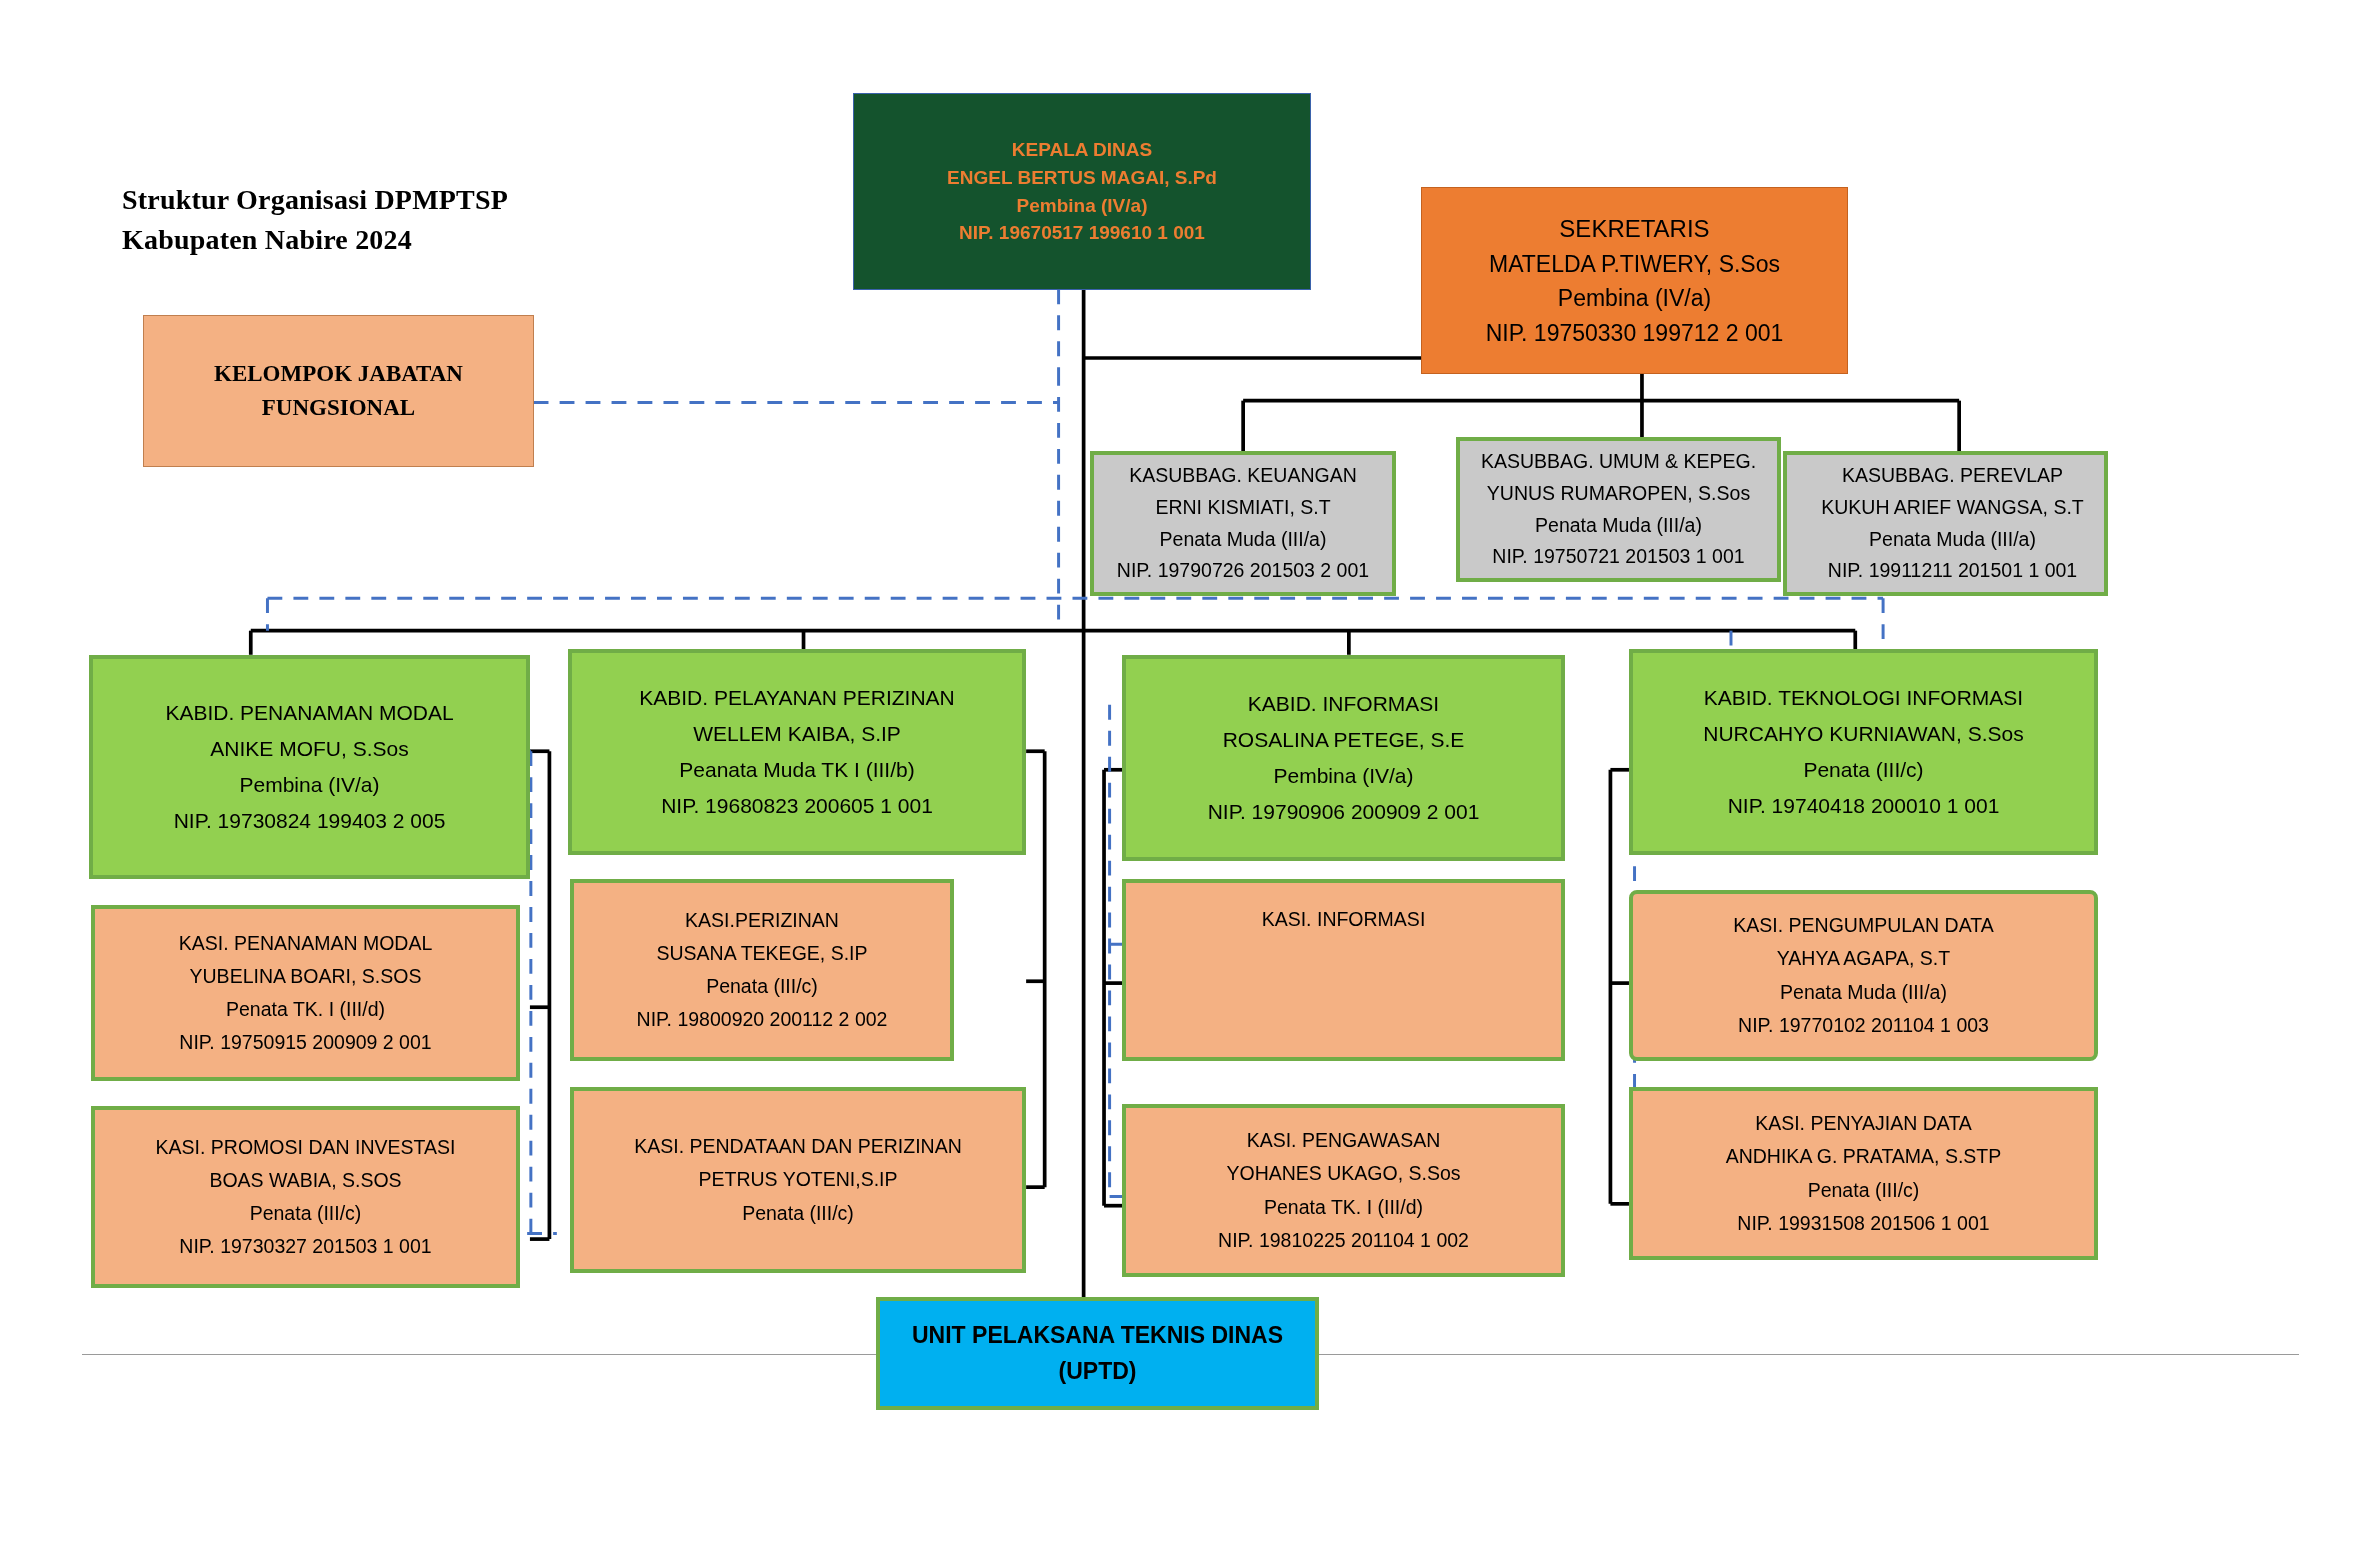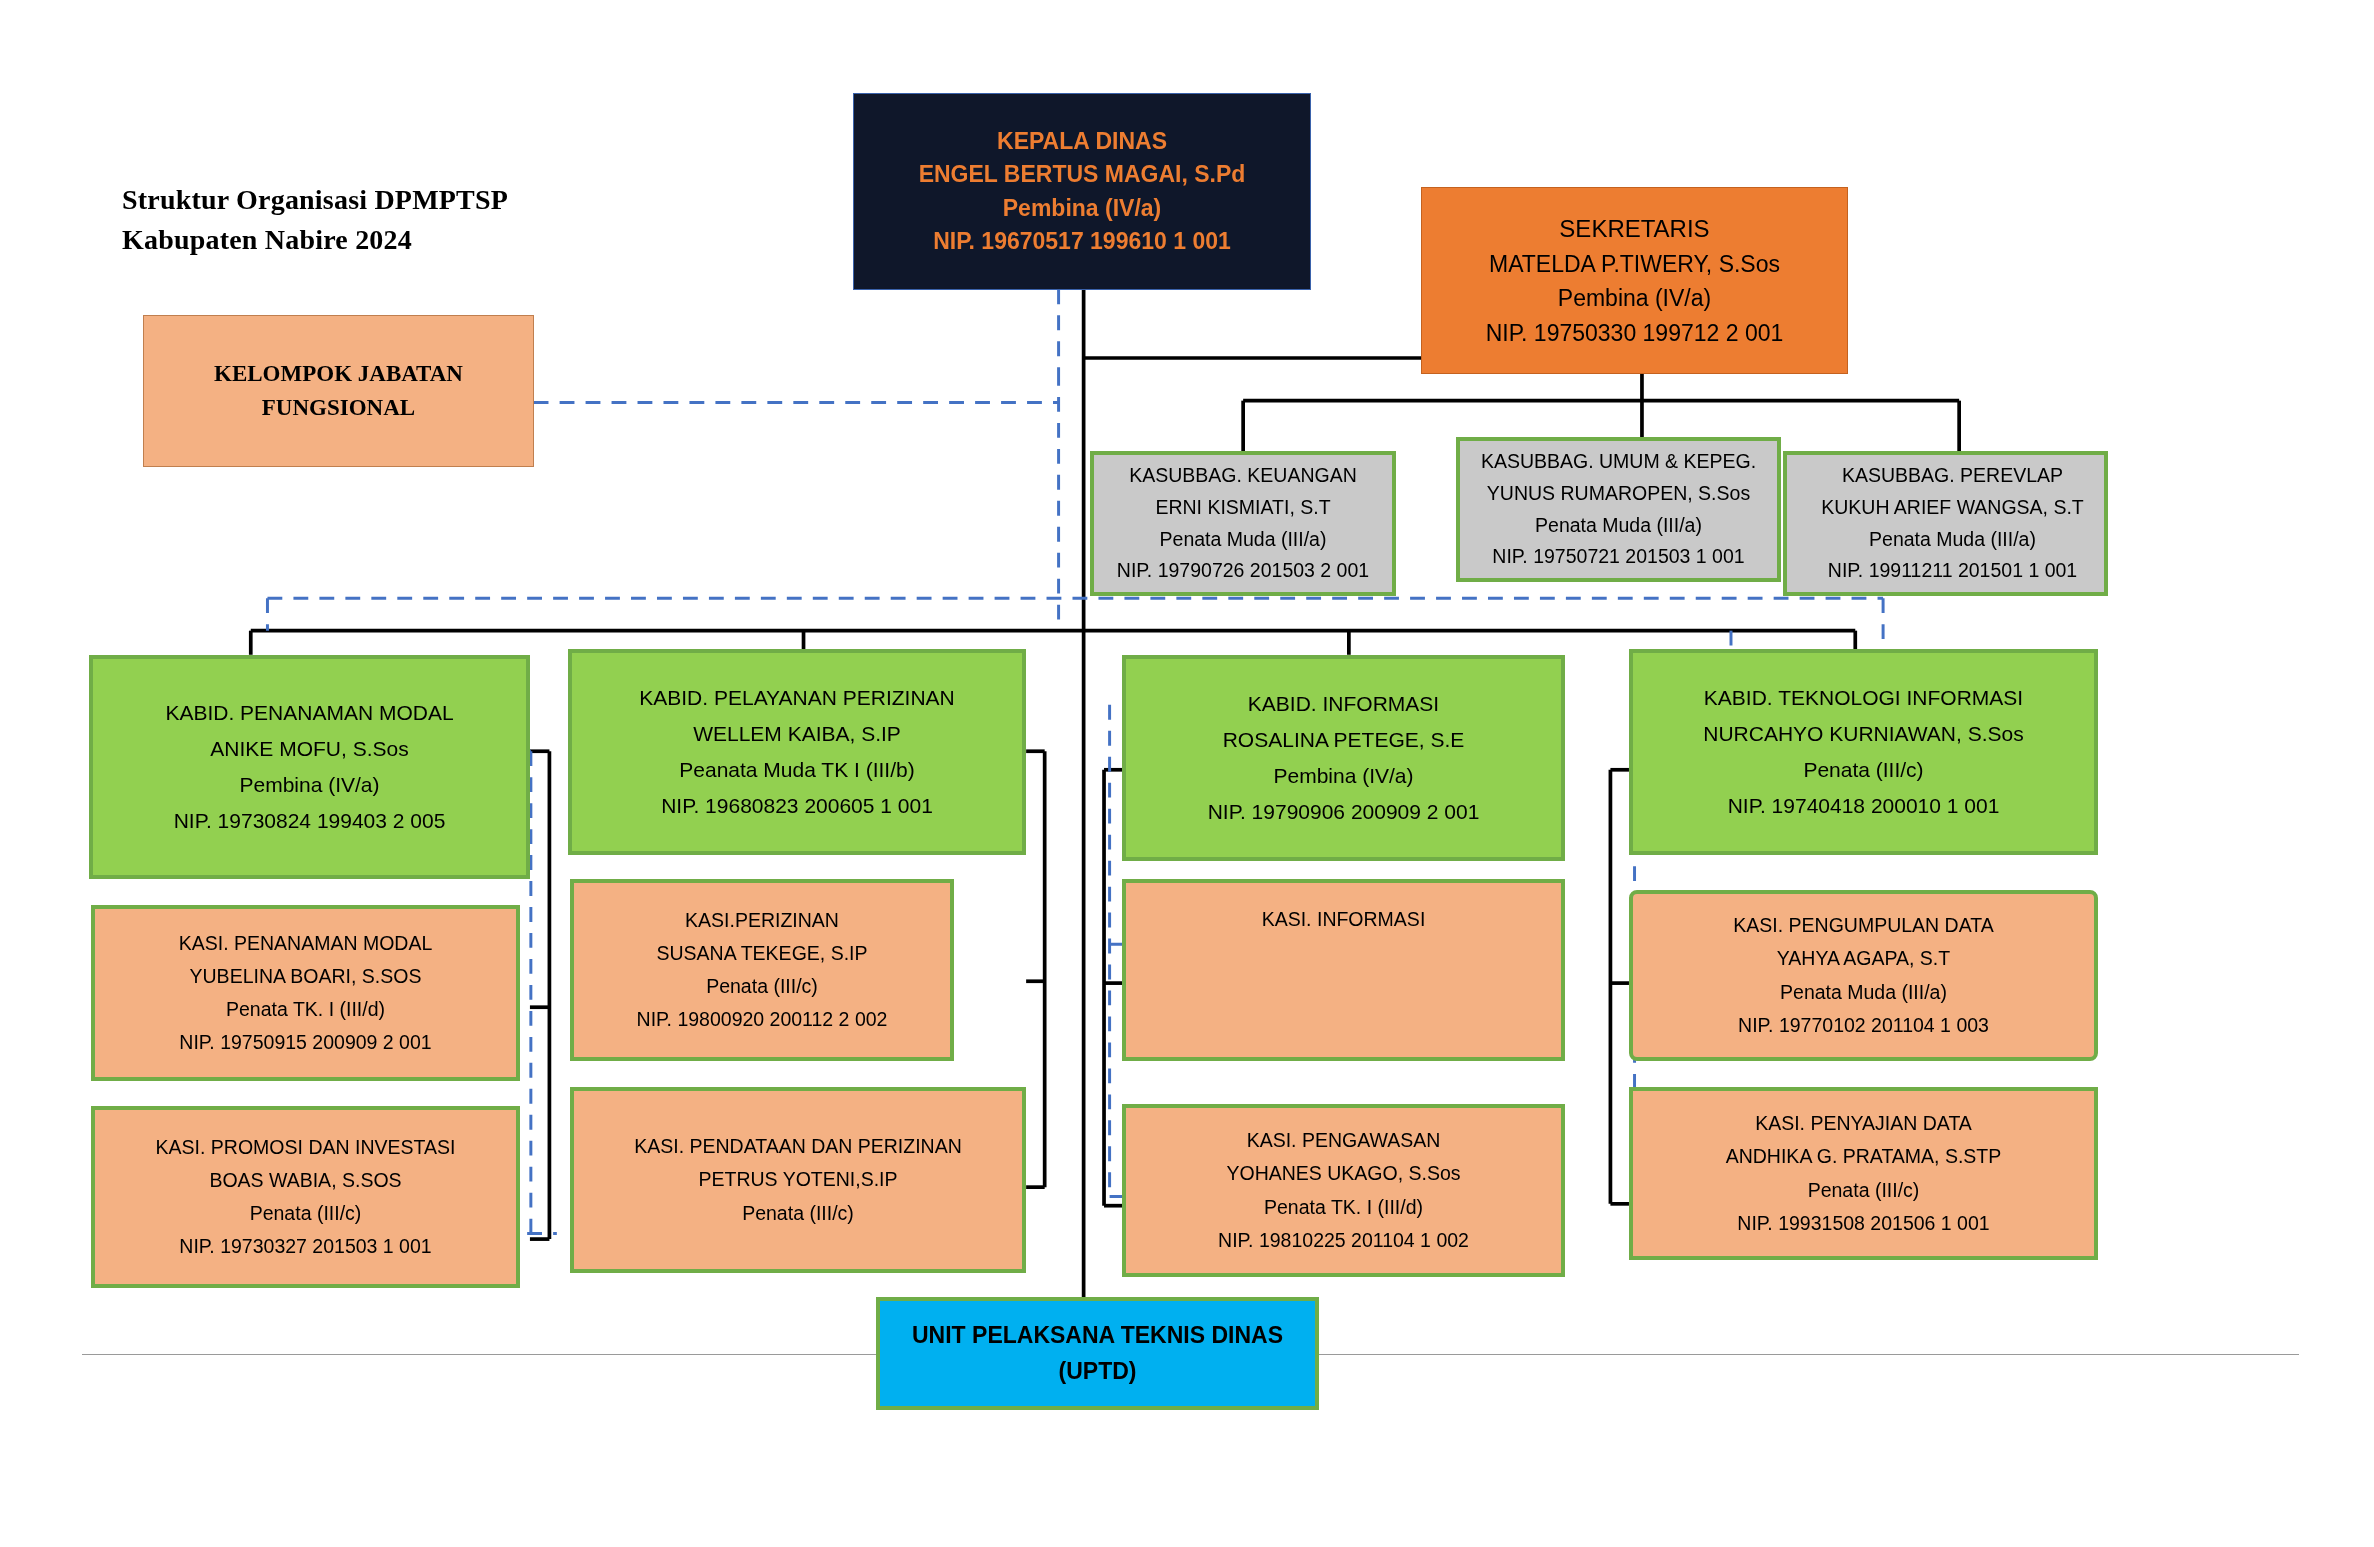--- a/index.html
+++ b/index.html
@@ -37,25 +37,25 @@
     justify-content:center;
     text-align:center;
     color:#000;
     z-index:3;
   }
   .node .ln{display:block;width:100%;}
   .node .ln.t{font-weight:bold;}
 
   
   .n-head{
-    background:#0f172a;
+    background:#14532d;
     border:0.9px solid #3a62ab;
     color:#ED7D31;
     font-weight:bold;
-    font-size:23px;
+    font-size:19px;
     line-height:1.45;
   }
 
   
   .n-sek{
     background:#ED7D31;
     border:0.9px solid #c4621f;
     font-size:23px;
     line-height:1.5;
   }

